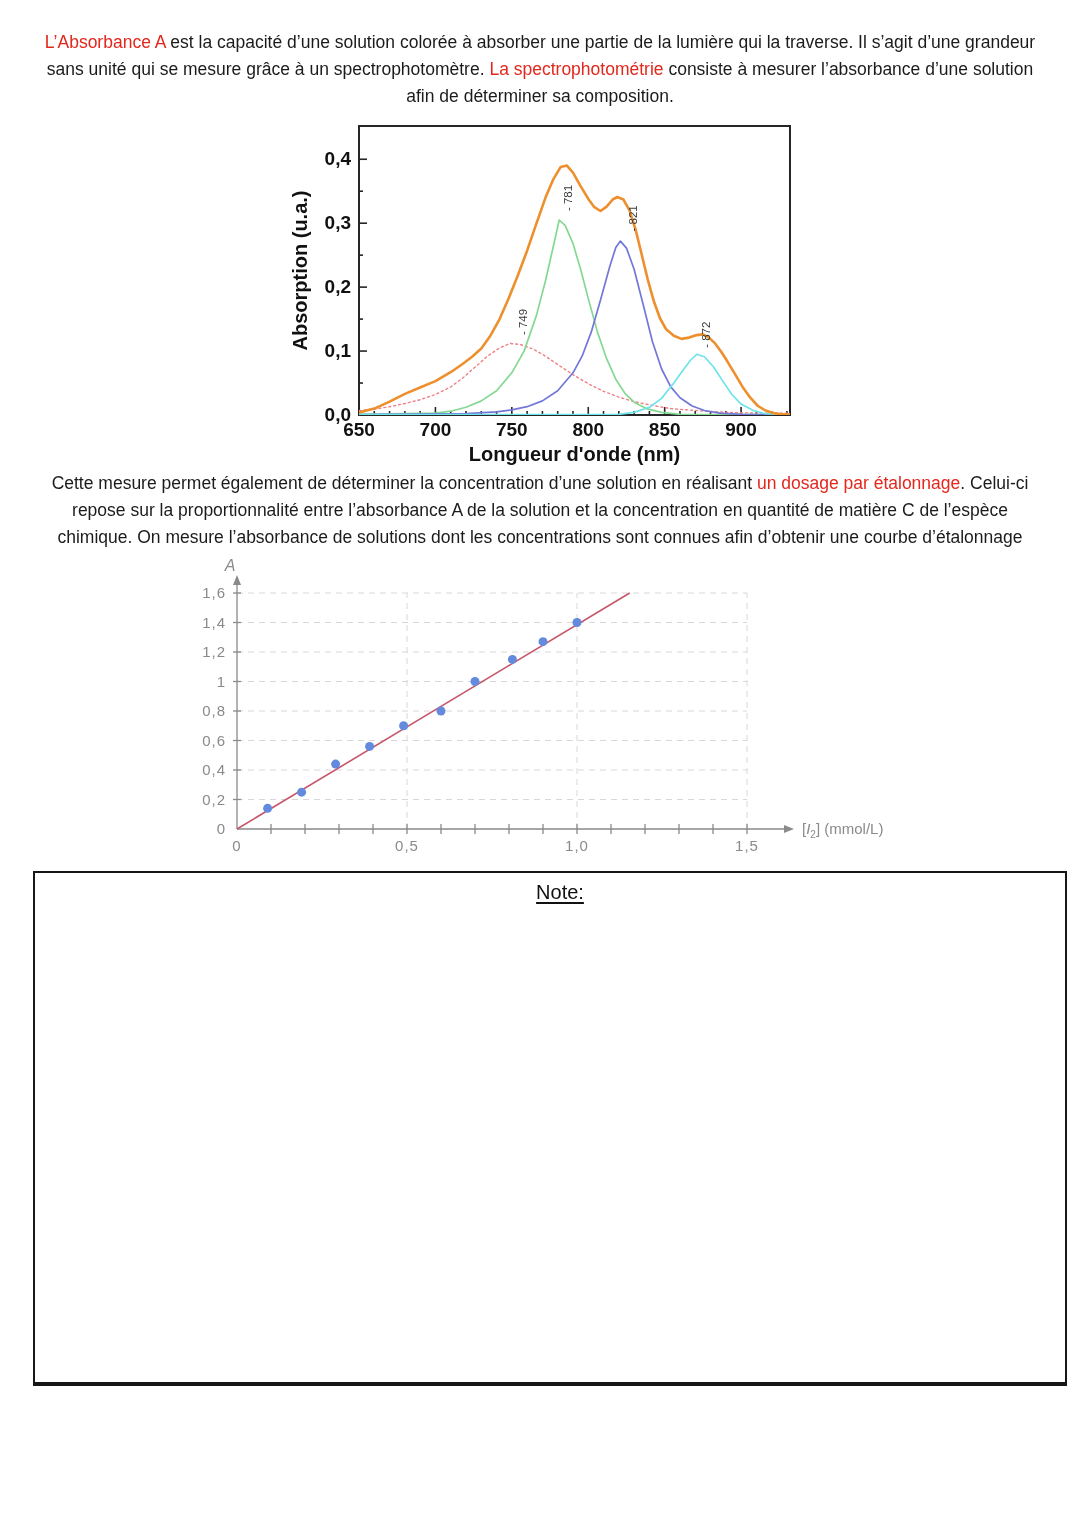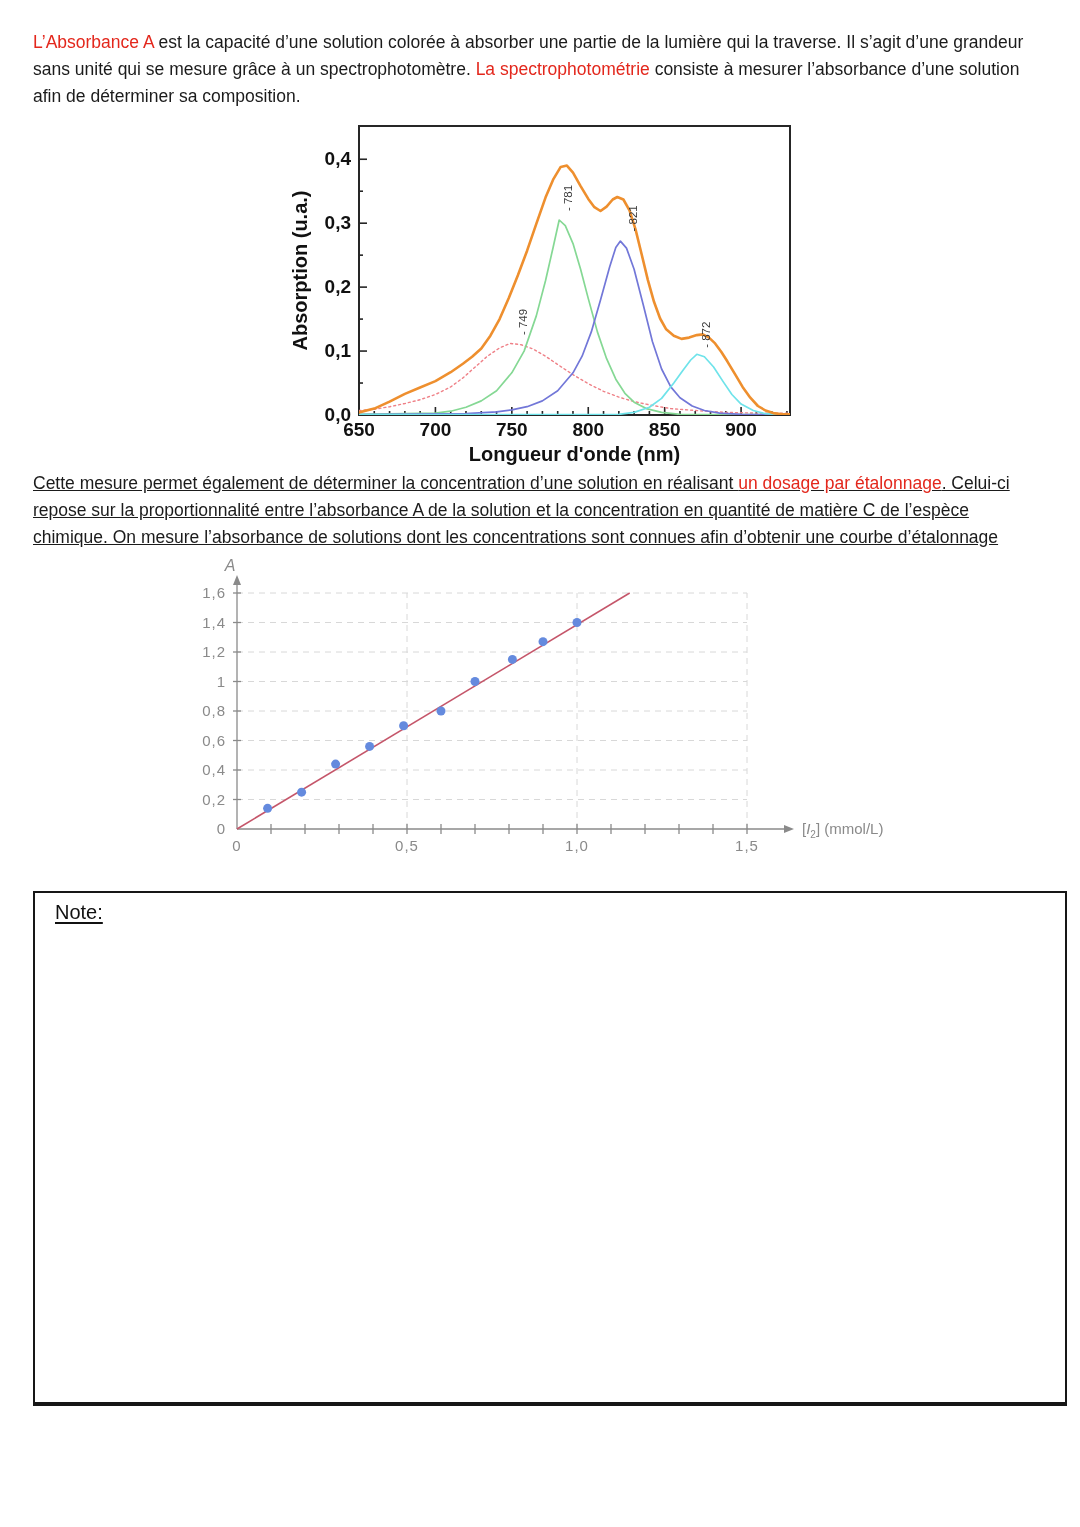--- a/index.html
+++ b/index.html
@@ -1,26 +1,26 @@
 <!DOCTYPE html>
 <html lang="fr"><head>
 <meta charset="utf-8">
 <style>
   html,body{margin:0;padding:0;background:#ffffff;}
   .page{width:1080px;height:1527px;background:#fff;position:relative;overflow:hidden;
-        font-family:"Liberation Sans",sans-serif;}
+        font-family:"Liberation Sans",sans-serif;text-align:center;}
   .content{padding:29px 33px 0 33px;}
   p.body{width:1014px;font-size:17.5px;line-height:27px;margin:0;color:#1b1b1b;}
   .red{}
   .figure{display:block;}
   #fig1{margin:8px 0 0 252px;width:520px;height:352px;}
   #fig2{margin:6px 0 0 167px;width:720px;height:302px;}
-  .p2{margin-top:19px;text-decoration:underline;}
+  .p2{margin-top:19px;}
   .p3{margin-top:26px;}
-  .note-box{margin-top:32px;width:1010px;height:501px;border:2px solid #161616;
+  .note-box{margin-top:12px;width:1010px;height:501px;border:2px solid #161616;
             border-bottom-width:4px;padding:8px 0 0 20px;}
   .note-label{font-size:20px;color:#111;text-decoration:underline;
               text-underline-offset:3px;display:inline-block;}
   svg text{font-family:"Liberation Sans",sans-serif;}
 </style>
 </head>
 <body>
 
 <div class="page">
   <div class="content">

